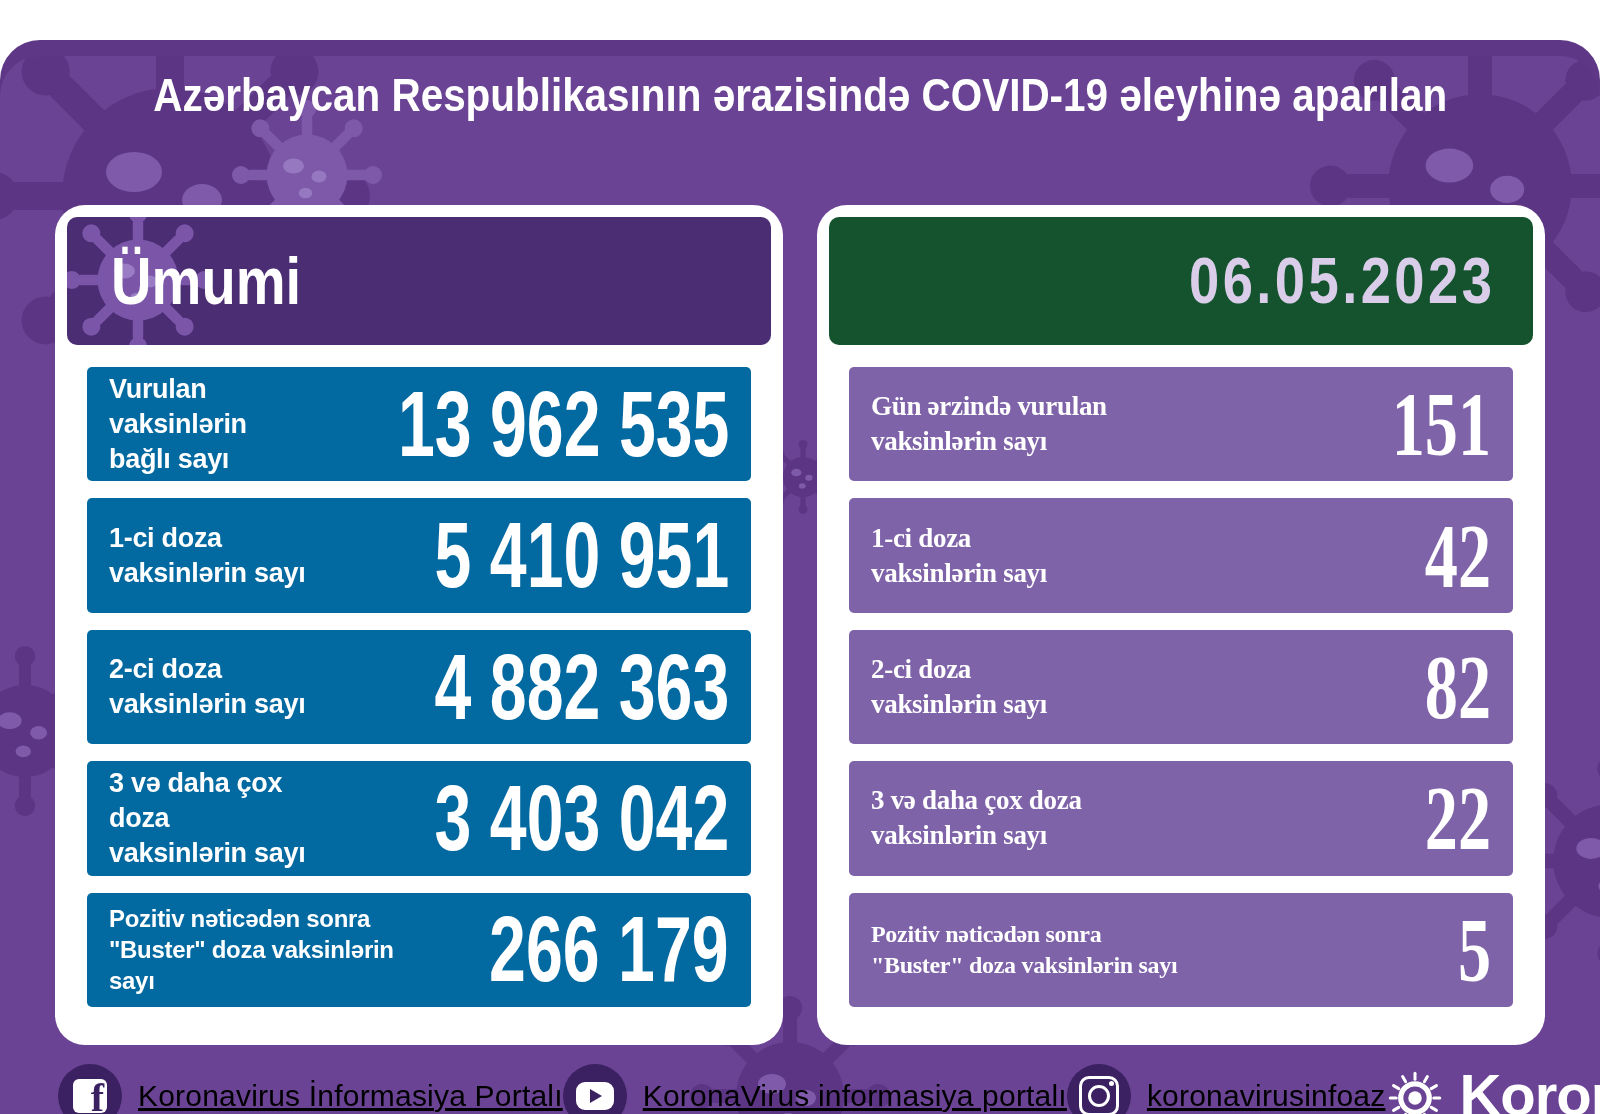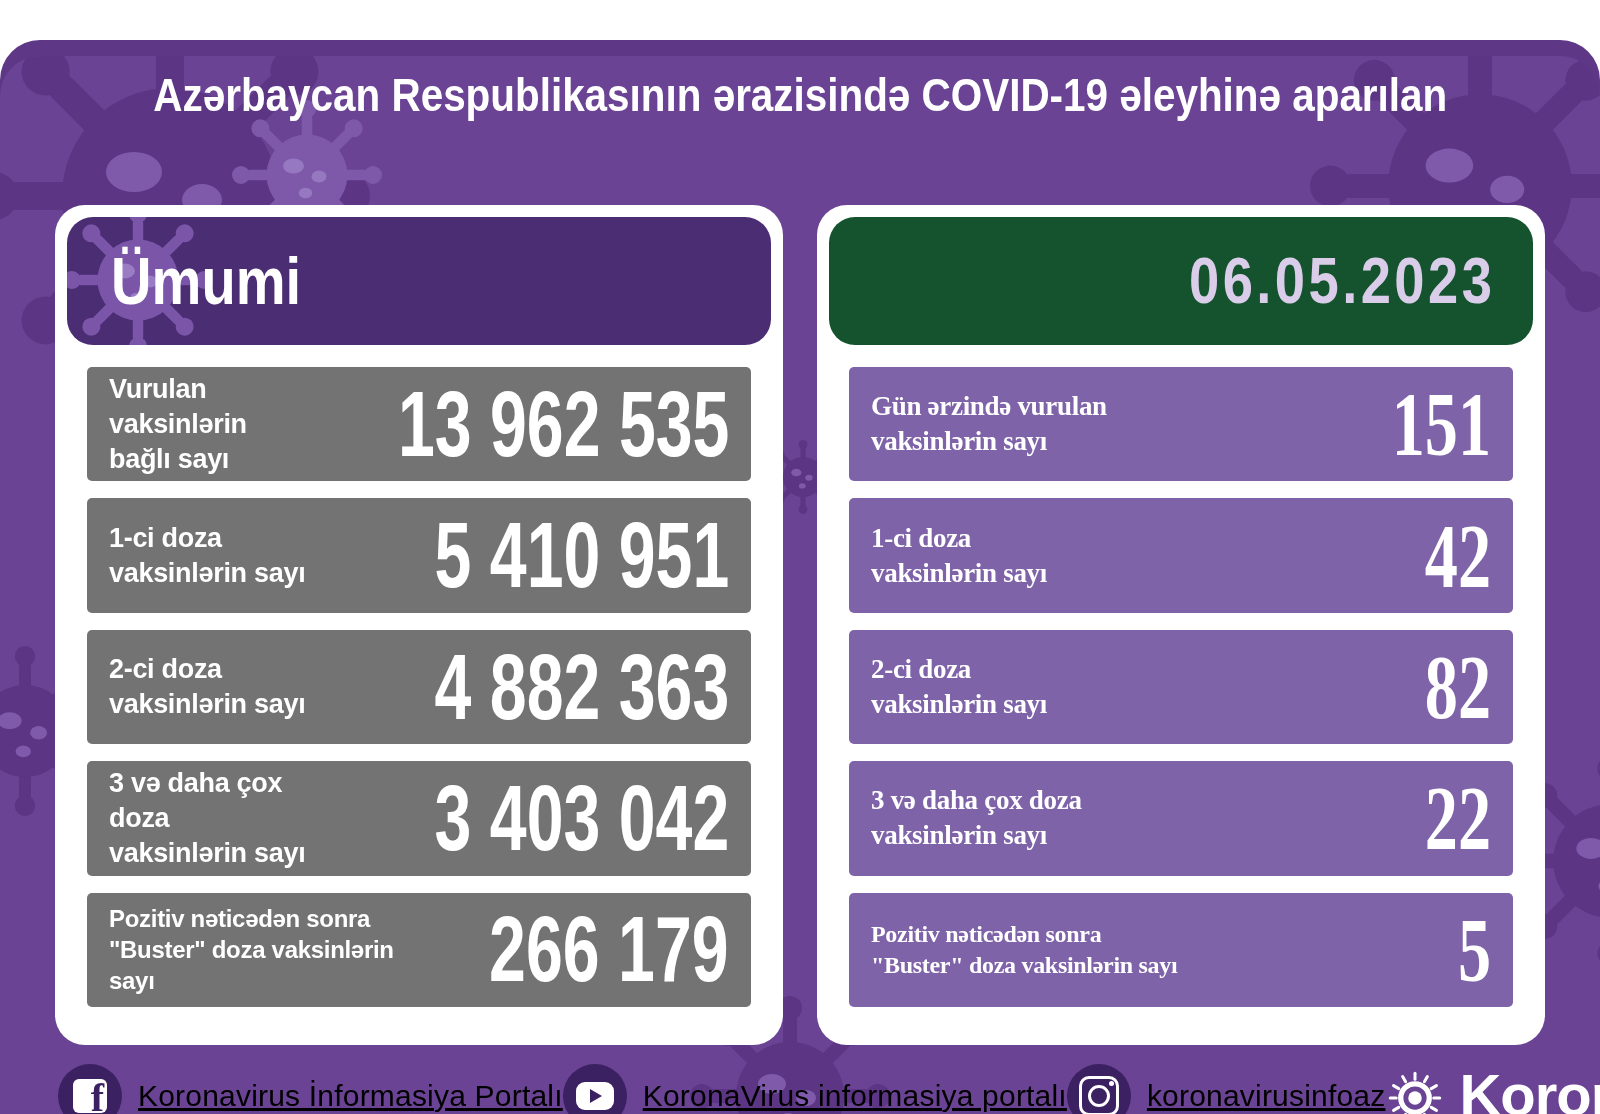--- a/index.html
+++ b/index.html
@@ -11,31 +11,31 @@
   .bg-dark{position:absolute;inset:0;border-radius:40px;background:#5e3887;}
   .bg-main{position:absolute;left:0;right:0;top:16px;bottom:0;border-radius:40px;background:#6b4394;overflow:hidden;}
   .virus{position:absolute;}
   
   .title{position:absolute;top:24px;left:0;right:0;text-align:center;color:#ffffff;z-index:2;
          font-weight:bold;font-size:47px;line-height:1.3;}
   .title .tline{display:inline-block;transform:scaleX(0.86);transform-origin:center;white-space:nowrap;}
   
   .cards{position:absolute;left:55px;right:55px;top:165px;height:840px;display:flex;gap:34px;z-index:2;}
   .card{flex:1;background:#ffffff;border-radius:30px;padding:12px;display:flex;flex-direction:column;}
-  .card-header{height:128px;border-radius:26px;flex:none;position:relative;display:flex;align-items:center;overflow:hidden;}
+  .card-header{height:128px;border-radius:10px;flex:none;position:relative;display:flex;align-items:center;overflow:hidden;}
   .card-left .card-header{background:#4b2d74;}
   .card-right .card-header{background:#14532d;justify-content:flex-end;}
   .header-title{color:#ffffff;font-weight:bold;font-size:66px;transform:scaleX(0.85);
                 transform-origin:left center;margin-left:44px;position:relative;z-index:2;white-space:nowrap;}
   .header-virus{position:absolute;left:-4px;top:-12px;z-index:1;}
   .date-text{color:#d9cde9;font-weight:bold;font-size:64px;letter-spacing:4px;
              transform:scaleX(0.85);transform-origin:right center;margin-right:38px;white-space:nowrap;}
   .rows{flex:1;display:flex;flex-direction:column;gap:17px;margin:22px 20px 26px;}
   .row{flex:1;border-radius:5px;display:flex;align-items:center;justify-content:space-between;padding:0 22px;}
-  .card-left .row{background:#737373;}
+  .card-left .row{background:#0369a1;}
   .card-right .row{background:#7e63a9;font-family:Liberation Serif, serif;}
   .row-label{color:#ffffff;font-weight:bold;font-size:27px;line-height:1.3;letter-spacing:-0.3px;}
   .row.small-label .row-label{font-size:24px;}
   .row-value{color:#ffffff;font-weight:bold;font-size:92px;transform:scaleX(0.72);
              transform-origin:right center;white-space:nowrap;}
   
   .footer{position:absolute;left:0;right:0;top:1005px;bottom:0;display:flex;align-items:center;
           justify-content:space-between;padding:0 58px 8px;z-index:2;}
   .social{display:flex;align-items:center;gap:16px;cursor:pointer;}
   .icon-circle{width:64px;height:64px;border-radius:50%;background:#3b2161;flex:none;

